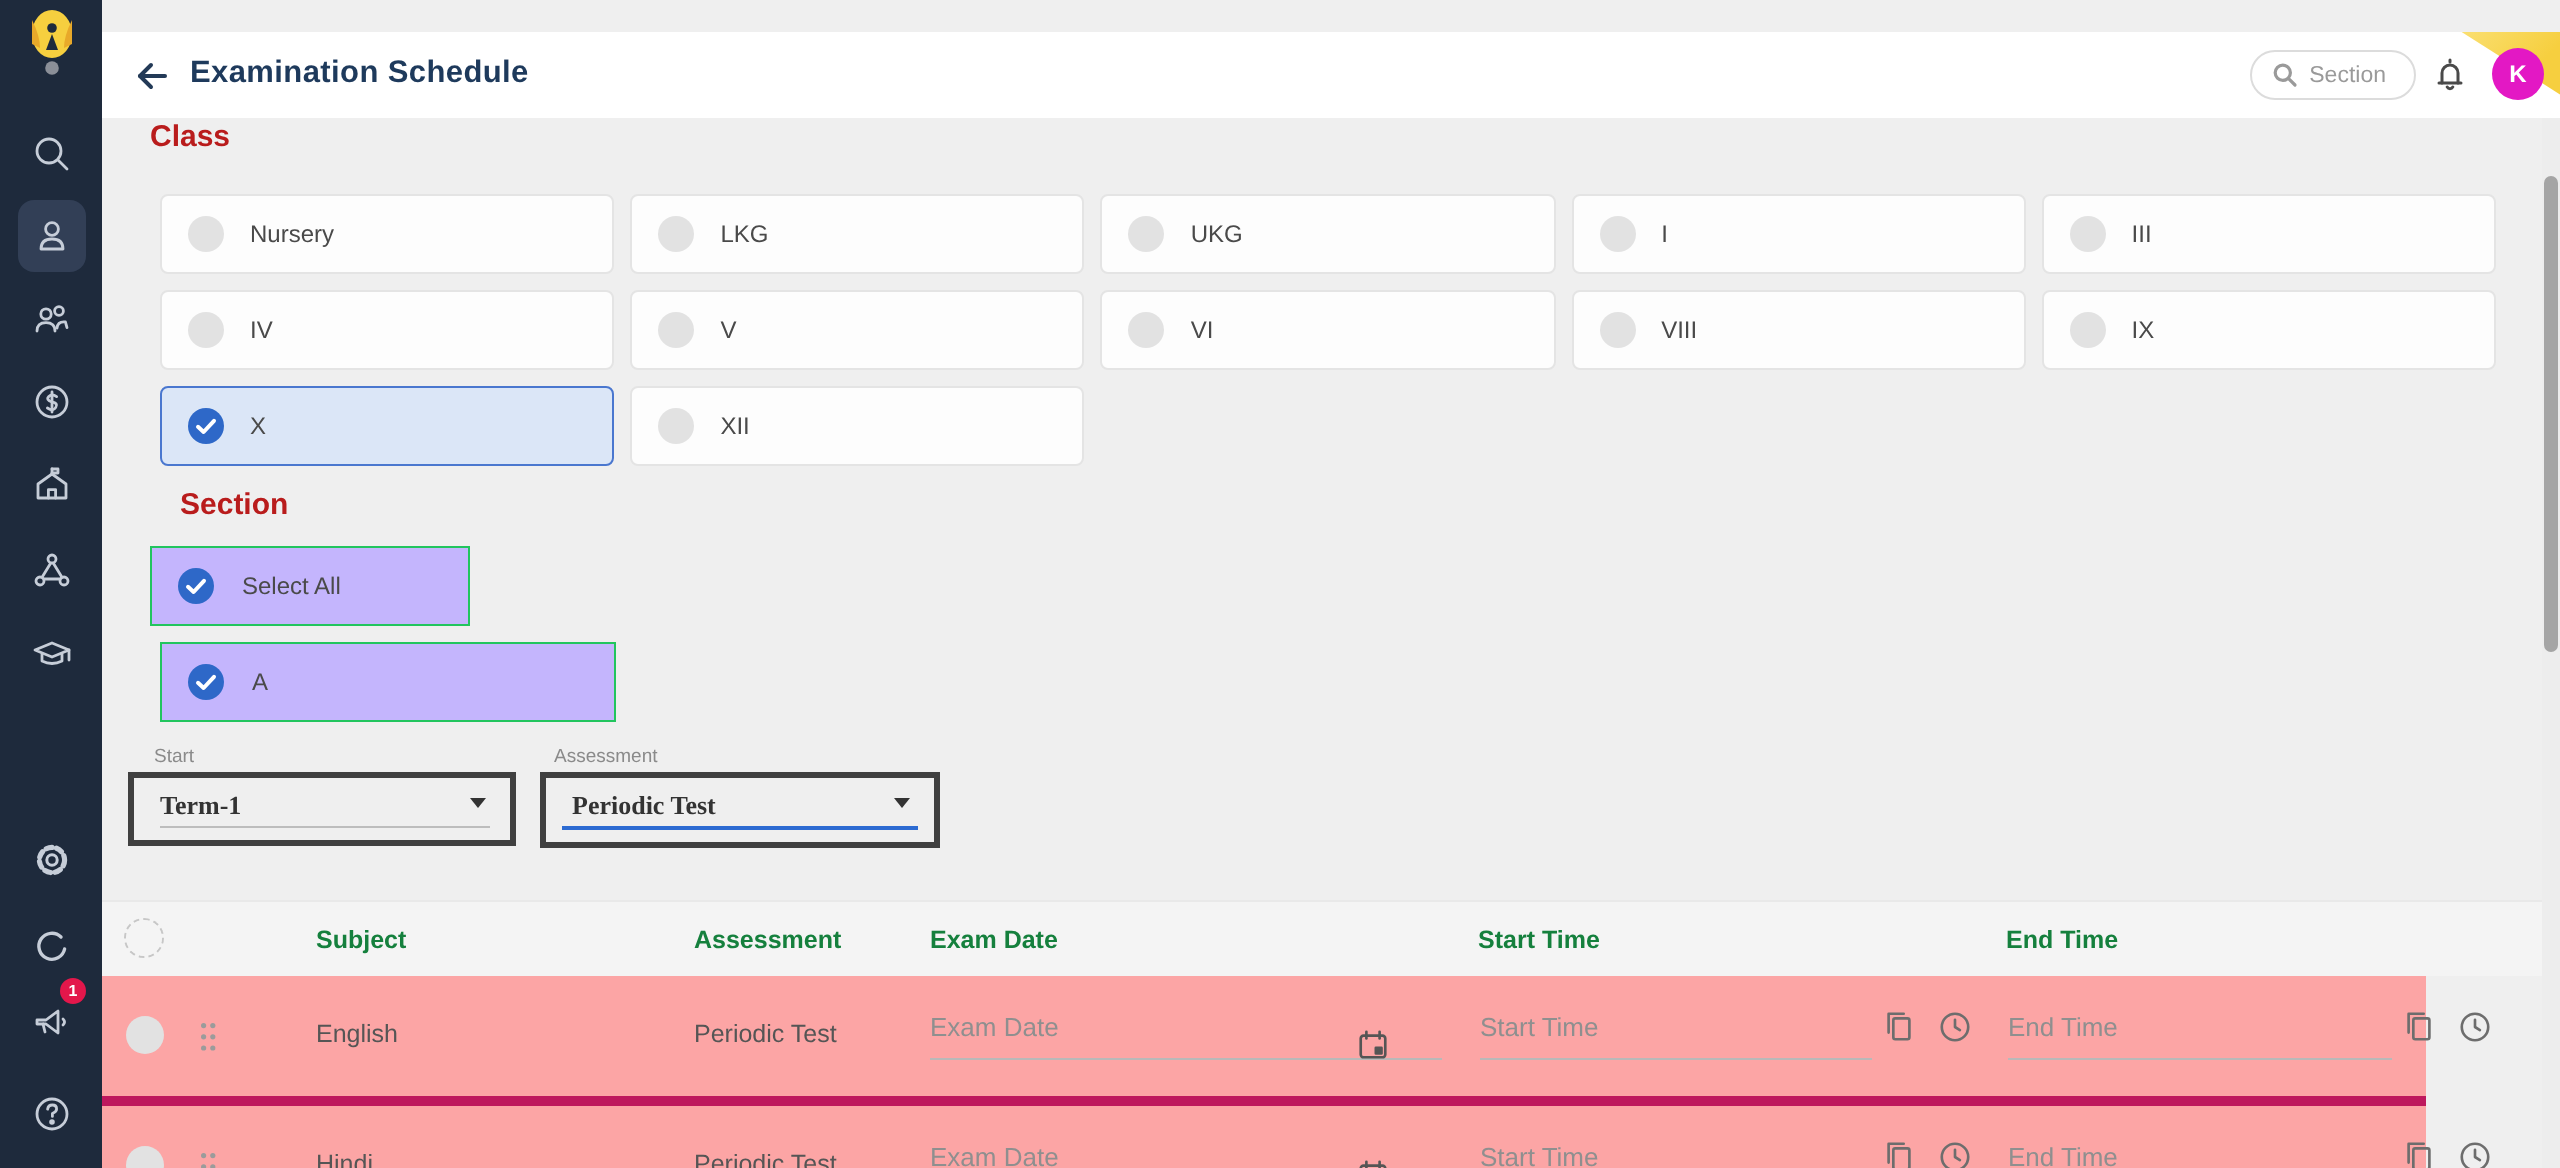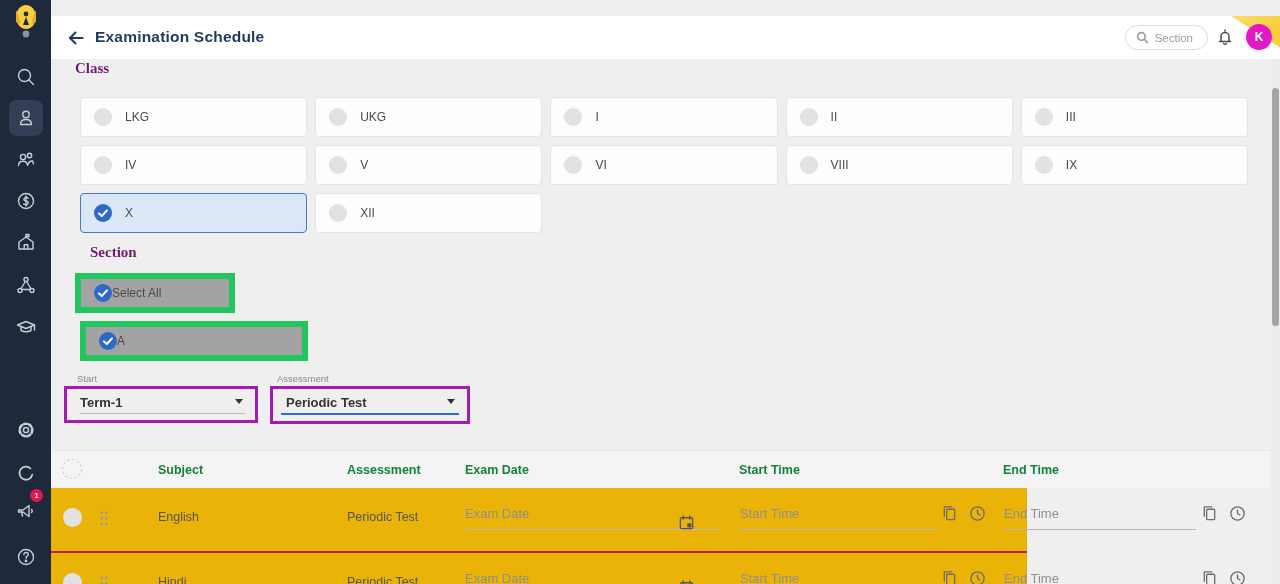--- a/index.html
+++ b/index.html
@@ -27,49 +27,49 @@
   .search-pill { position:absolute; right:72px; top:9px; height:25px; padding:0 14px 0 10px; border:1px solid #dcdcdc; border-radius:13px;
                  display:flex; align-items:center; gap:6px; background:#fff; cursor:pointer; }
   .search-pill svg { stroke:#9a9a9a; fill:none; stroke-width:1.6; stroke-linecap:round; }
   .search-pill span { font-size:11.5px; color:#9a9a9a; }
   .bell-btn { position:absolute; right:44px; top:10px; width:22px; height:22px; cursor:pointer; }
   .bell-btn svg { stroke:#4a4a4a; fill:none; stroke-width:1.5; stroke-linecap:round; stroke-linejoin:round; }
   .avatar { position:absolute; right:8px; top:8px; width:26px; height:26px; border-radius:50%; background:#e318c4;
             color:#fff; font-size:12px; font-weight:bold; display:flex; align-items:center; justify-content:center; cursor:pointer; }
 
   
-  .sec-heading { position:absolute; font-size:15px; font-weight:bold; color:#701a75;font-family:Liberation Serif, serif; }
+  .sec-heading { position:absolute; font-size:15px; font-weight:bold; color:#b91c1c; }
 
   
   .class-grid { position:absolute; left:80px; top:97px; width:1168px;
                 display:grid; grid-template-columns:repeat(5,1fr); gap:8px; }
   .opt-card { height:40px; background:#fdfdfd; border:1px solid #e4e4e4; border-radius:4px;
               display:flex; align-items:center; padding-left:13px; gap:13px; cursor:pointer; }
   .opt-card .radio { width:18px; height:18px; border-radius:50%; background:#e2e2e2; flex:none; }
   .opt-card .lbl { font-size:12px; color:#4a4a4a; }
   .opt-card.selected { background:#dbe6f7; border:1.5px solid #4a77cf; }
   .check-ic { width:18px; height:18px; flex:none; }
 
   
-  .sec-box { position:absolute; height:40px; background:#a3a3a3; border:6px solid #22c55e;
-             display:flex; align-items:center; padding-left:13px; cursor:pointer; }
+  .sec-box { position:absolute; height:40px; background:#c4b5fd; border:1px solid #22c55e;
+             display:flex; align-items:center; padding-left:13px; gap:14px; cursor:pointer; }
   .sec-box .lbl { font-size:12px; color:#4a4a4a; }
 
   
   .dd-label { position:absolute; font-size:9.5px; color:#8a8a8a; }
-  .dd-box { position:absolute; border:3px solid #a21caf; background:transparent; cursor:pointer; }
+  .dd-box { position:absolute; border:3px solid #404040; background:transparent; cursor:pointer;font-family:Liberation Serif, serif; }
   .dd-value { position:absolute; left:13px; top:6px; font-size:13px; font-weight:bold; color:#333; }
   .dd-caret { position:absolute; right:12px; top:10px; width:0; height:0;
               border-left:4.5px solid transparent; border-right:4.5px solid transparent; border-top:5.5px solid #333; }
   .dd-line { position:absolute; left:13px; right:10px; bottom:6px; height:1px; background:#bdbdbd; }
   .dd-line.blue { left:8px; right:8px; height:2px; background:#2d6bd2; }
 
   
   .tbl-head { position:absolute; left:51px; top:450px; width:1229px; height:38px; background:#f4f4f4; border-top:1px solid #e9e9e9; }
-  .tbl-row { position:absolute; left:51px; width:976px; height:65px; background:#eab308; border-bottom:2px solid #be185d; }
+  .tbl-row { position:absolute; left:51px; width:1162px; height:65px; background:#fca5a5; border-bottom:5px solid #be185d; }
   .cell { position:absolute; font-size:12.5px; }
   .h-cell { top:12px; color:#15803d; font-weight:bold; }
   .r-cell { top:22px; color:#555; }
   .dash-circle { position:absolute; left:11px; top:8px; width:20px; height:20px; border:1.6px dashed #c7c7c7; border-radius:50%; cursor:pointer; }
   .row-circle { position:absolute; left:12px; top:20px; width:19px; height:19px; border-radius:50%; background:#e2e2e2; cursor:pointer; }
   .drag-handle { position:absolute; left:48px; top:22px; cursor:grab; }
   .field { position:absolute; top:12px; }
   .field input { width:100%; border:none; outline:none; background:transparent; border-bottom:1px solid #b9b9b9;
                  font-size:13px; color:#444; padding:6px 0 8px 0; font-family:"Liberation Sans", sans-serif; }
   .field input::placeholder { color:#8f8f8f; }
@@ -204,33 +204,33 @@
         </svg>
     </div>
     <div class="avatar">K</div>
   </header>
 
   <div class="sec-heading" style="left:75px; top:60px;">Class</div>
 
   <div class="class-grid">
     <div class="opt-card">
         <span class="radio"></span>
+        <span class="lbl">Nursery</span>
+      </div>
+    <div class="opt-card">
+        <span class="radio"></span>
         <span class="lbl">LKG</span>
       </div>
     <div class="opt-card">
         <span class="radio"></span>
         <span class="lbl">UKG</span>
       </div>
     <div class="opt-card">
         <span class="radio"></span>
         <span class="lbl">I</span>
-      </div>
-    <div class="opt-card">
-        <span class="radio"></span>
-        <span class="lbl">II</span>
       </div>
     <div class="opt-card">
         <span class="radio"></span>
         <span class="lbl">III</span>
       </div>
     <div class="opt-card">
         <span class="radio"></span>
         <span class="lbl">IV</span>
       </div>
     <div class="opt-card">

